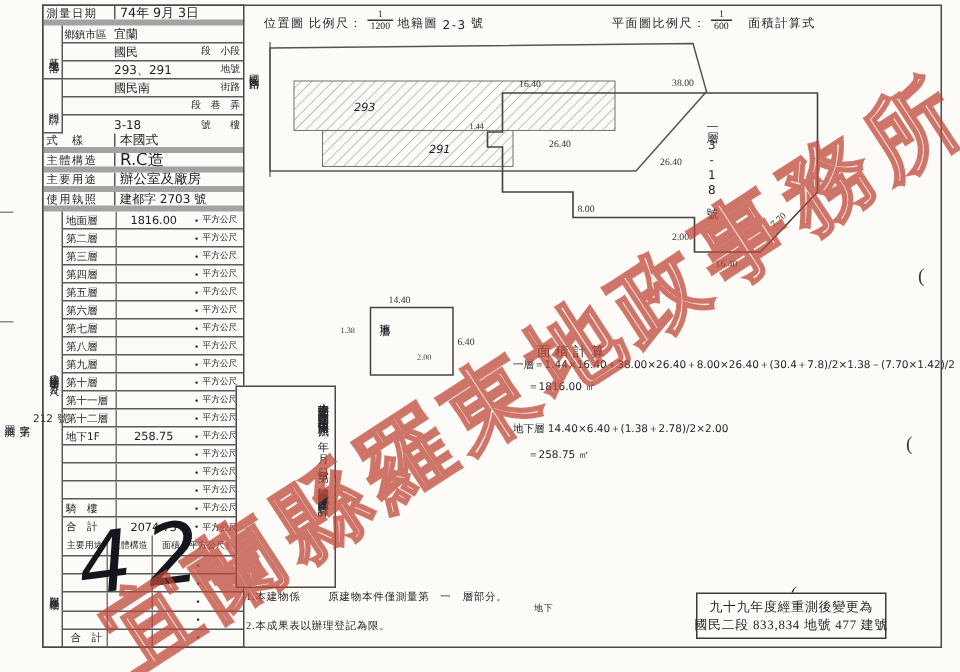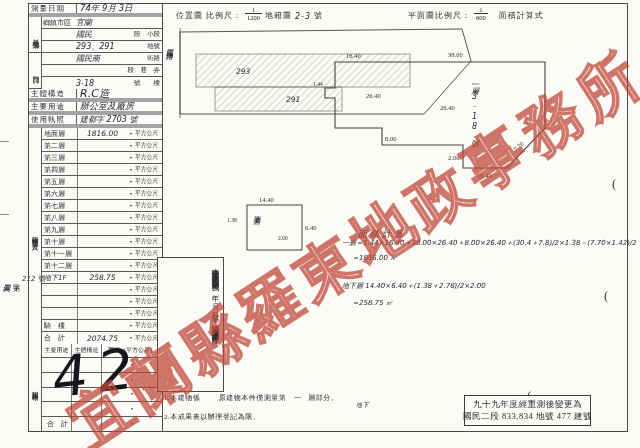--- a/index.html
+++ b/index.html
@@ -1,20 +1,20 @@
 <!DOCTYPE html>
 <html><head>
 <meta charset="utf-8">
 <style>
 *{box-sizing:border-box;margin:0;padding:0}
 html,body{width:640px;height:448px}
 body{font-family:"Liberation Serif","DejaVu Serif",serif;color:#26262b;background:#e8e6e0}
 #page{position:relative;width:640px;height:448px;background:#fcfbf7;overflow:hidden}
 .abs{position:absolute}
-.hand{font-family:"DejaVu Sans","Liberation Sans",sans-serif;font-style:italic;color:#1d1d26}
+.hand{font-family:"DejaVu Sans","Liberation Sans",sans-serif;color:#1d1d26}
 .vt{writing-mode:vertical-rl;text-orientation:upright;letter-spacing:1px;line-height:1}
 .border-box{border:1px solid #4a4a4a}
 
 #ltable{position:absolute;left:28px;top:3px;width:134px;height:429px;border:1px solid #4a4a4a;border-right:none;display:flex;flex-direction:column;font-size:7.5px;background:transparent}
 .tr{display:flex;align-items:center;border-bottom:4px solid #a3a3a3;overflow:hidden}
 .cl{width:48px;padding-left:2px;border-right:1px solid #5a5a5a;align-self:stretch;display:flex;align-items:center;letter-spacing:1px}
 .cv{flex:1;padding-left:3px;font-size:8.5px;white-space:nowrap}
 .grp{display:flex;border-bottom:0}
 .gcol{width:13px;display:flex;flex-direction:column}
 .gcell{flex:1;border-right:1px solid #5a5a5a;border-bottom:1px solid #5a5a5a;display:flex;align-items:center;justify-content:center;font-size:7px}
@@ -118,20 +118,24 @@
             <span class="sp">段　巷　弄</span>
           </div>
           <div class="srow">
             <span class="sl"></span>
             <span class="sh hand">3-18</span>
             <span class="sp">號　　樓</span>
           </div>
         </div>
     </div>
     <div class="tr" style="flex:0 0 13px">
+      <span class="cl">式　樣</span>
+      <span class="cv">本國式</span>
+    </div>
+    <div class="tr" style="flex:0 0 13px">
       <span class="cl">主體構造</span>
       <span class="cv hand" style="font-size:11px">R.C造</span>
     </div>
     <div class="tr" style="flex:0 0 13px">
       <span class="cl">主要用途</span>
       <span class="cv hand" style="font-size:9px">辦公室及廠房</span>
     </div>
     <div class="tr" style="flex:0 0 13px">
       <span class="cl">使用執照</span>
       <span class="cv hand" style="font-size:8px">建都字 2703 號</span>

